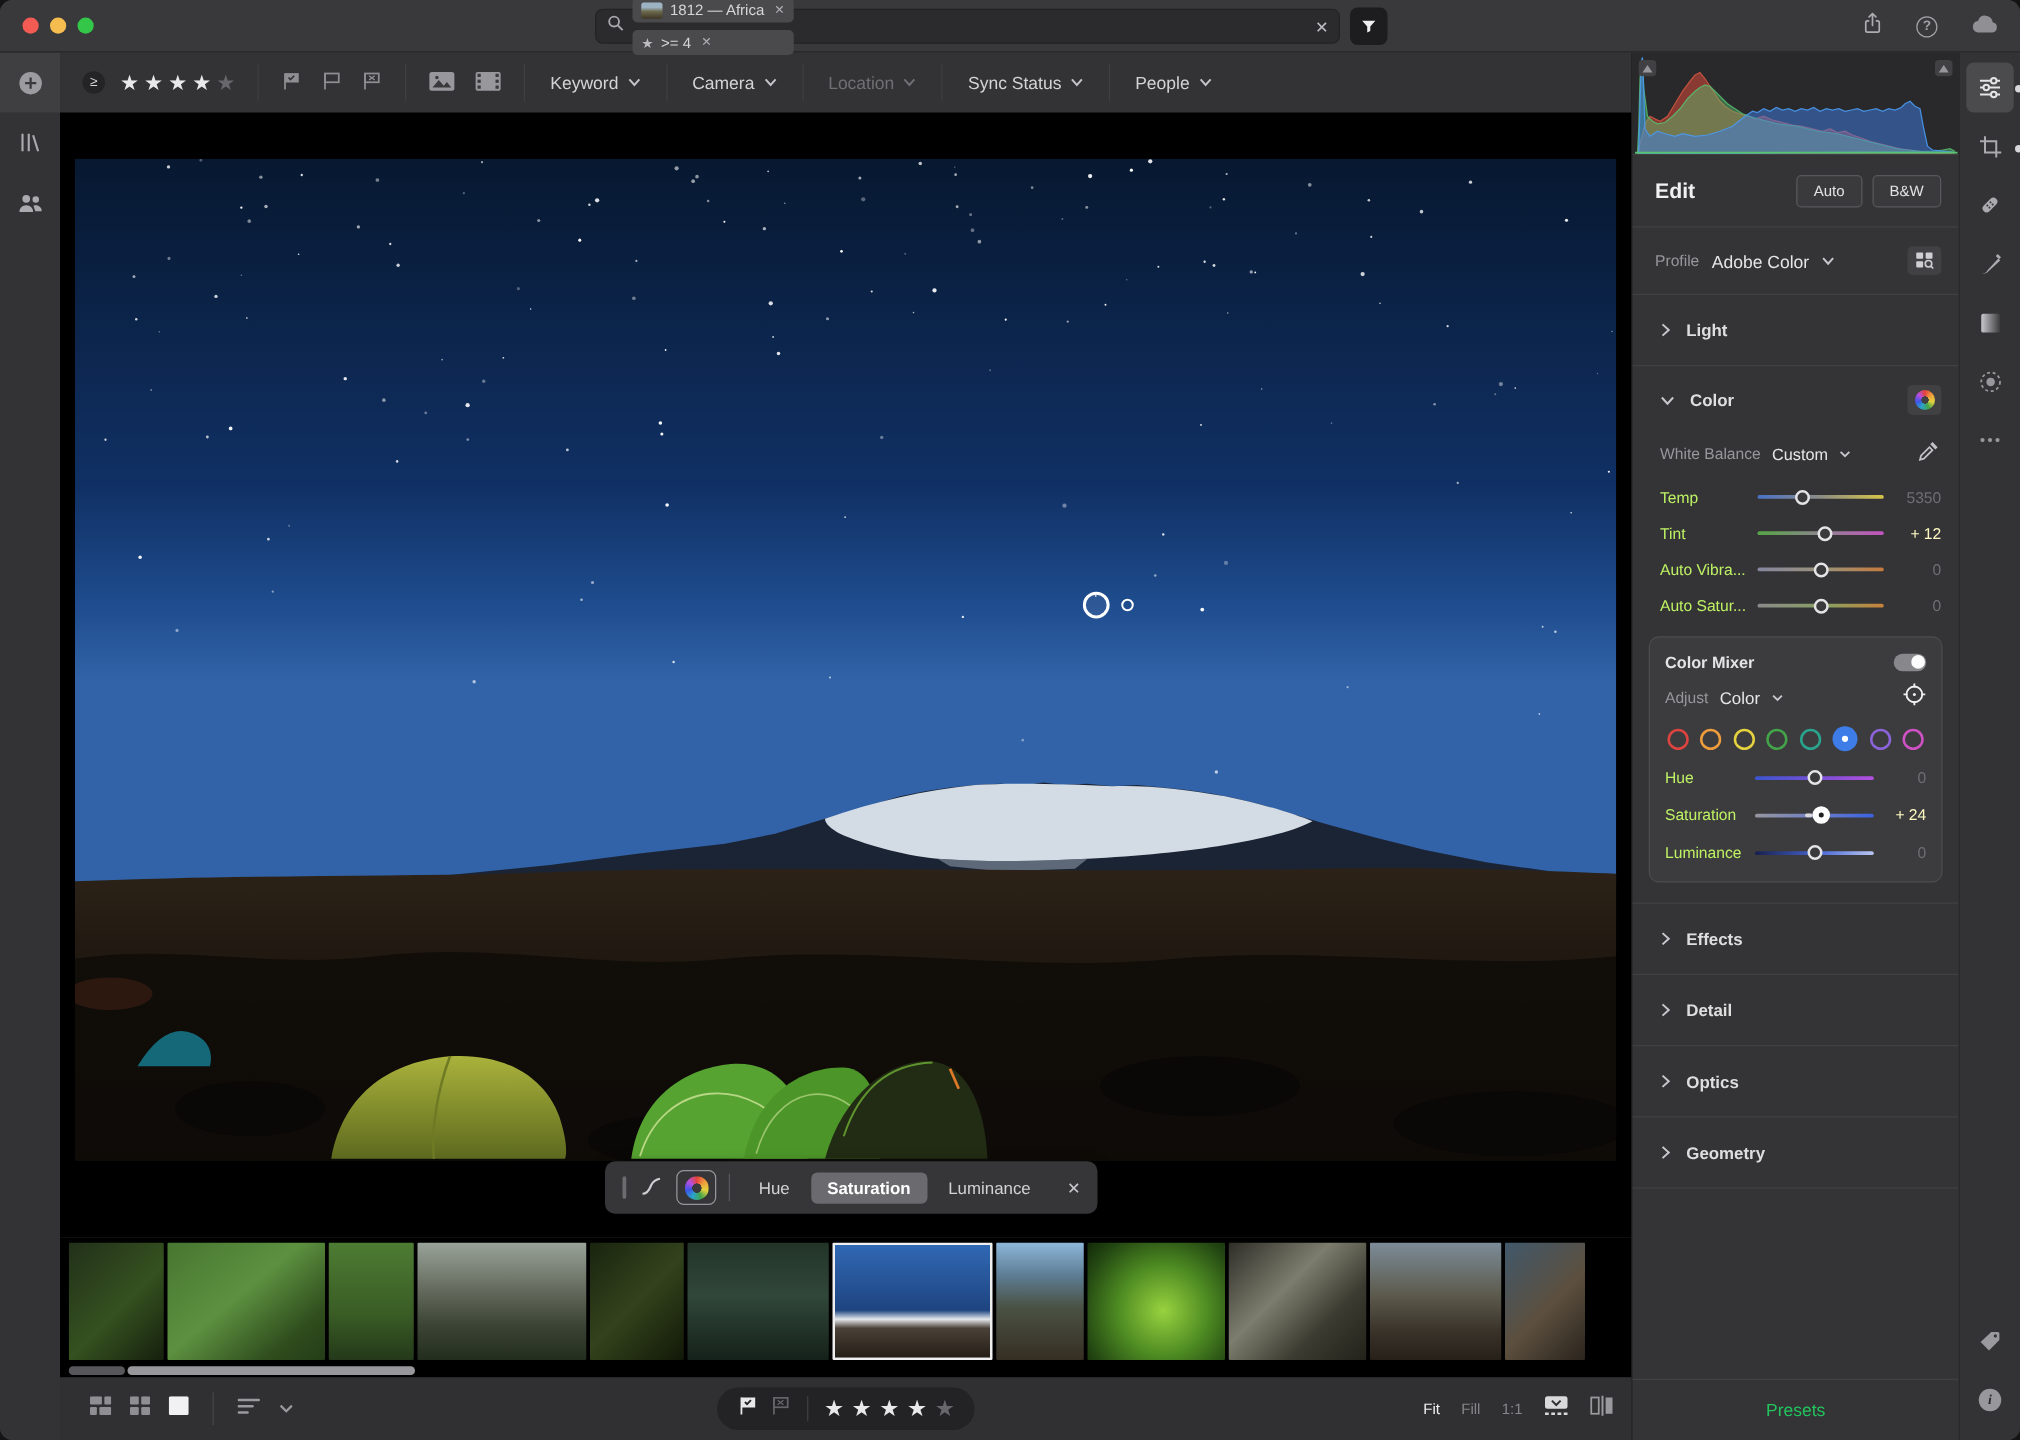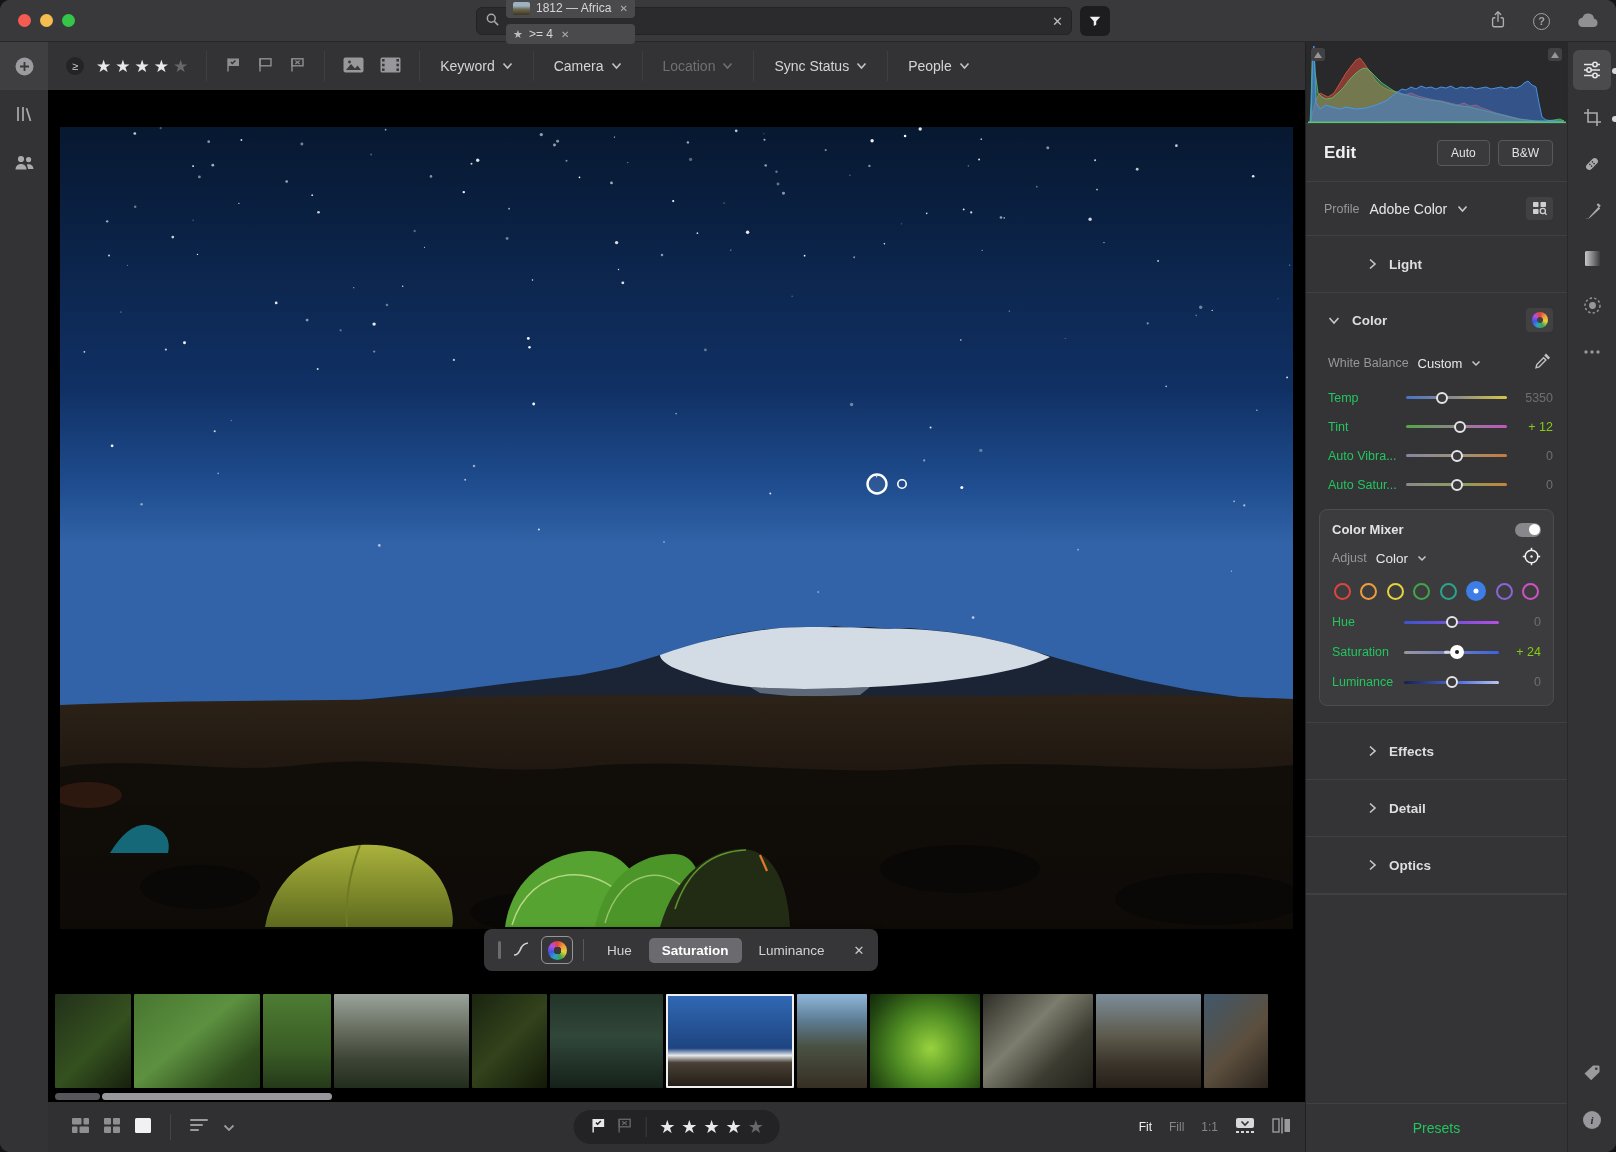--- a/index.html
+++ b/index.html
@@ -99,37 +99,37 @@
   .edit-btns { margin-left:auto; display:flex; gap:8px; }
   .panel-btn { height:26px; padding:0 13px; border:1px solid #58585c; border-radius:4px;
     background:#3a3a3c; color:#e2e2e4; font-size:12px; display:flex; align-items:center; }
   .profile-row { height:53px; display:flex; align-items:center; padding:0 14px 0 18px; gap:10px; }
   .lbl { color:#97979b; font-size:12.5px; }
   .val { color:#e6e6e8; font-size:13.5px; }
   .chev { flex:none; }
   .browse-btn { margin-left:auto; width:27px; height:23px; background:#414144; border-radius:4px;
     display:flex; align-items:center; justify-content:center; }
   .section-row { height:56px; display:flex; align-items:center; gap:12px; padding:0 14px 0 22px;
-    font-size:13.5px; font-weight:bold; color:#dededf;margin-left:40px; }
+    font-size:13.5px; font-weight:bold; color:#dededf; }
   .color-head { height:54px; display:flex; align-items:center; gap:12px; padding:0 14px 0 22px;
     font-size:13.5px; font-weight:bold; color:#dededf; }
   .wheel-tile { margin-left:auto; width:27px; height:24px; background:#414144; border-radius:4px;
     display:flex; align-items:center; justify-content:center; }
   .wheel-sm { width:16px; height:16px; border-radius:50%;
     background:radial-gradient(circle,#414144 0 25%,transparent 27%),
       conic-gradient(#e5423c,#ee9d3c,#e5d23e,#43a44a,#2aa4c8,#3e55e8,#b44fe0,#e5423c); }
   .wb-row { height:32px; display:flex; align-items:center; padding:0 16px 0 22px; gap:9px; }
   .wb-row .val { font-size:13px; }
   .dropper { margin-left:auto; }
   .sliders { padding:4px 0 2px; }
   .srow { height:29px; display:flex; align-items:center; padding:0 14px 0 22px; }
-  .srow .s-label { width:78px; font-size:12.5px; color:#22c55e; white-space:nowrap; overflow:hidden; }
+  .srow .s-label { width:78px; font-size:12.5px; color:#bef264; white-space:nowrap; overflow:hidden; }
   .srow .track { position:relative; flex:1; height:3px; border-radius:2px; margin-right:10px; }
   .srow .s-val { width:36px; text-align:right; font-size:12.5px; }
-  .s-val.bright { color:#84cc16;text-align:right; } .s-val.dim { color:#6e6e73; }
+  .s-val.bright { color:#fef9c3;text-align:right; } .s-val.dim { color:#6e6e73; }
   .knob { position:absolute; top:50%; width:12px; height:12px; border-radius:50%;
     border:2px solid #e4e4e6; background:#3a3a3c; transform:translate(-50%,-50%); }
   .knob.active { width:14px; height:14px; background:#ffffff; border-color:#ffffff; }
   .knob.active::after { content:""; position:absolute; left:50%; top:50%; width:4px; height:4px;
     border-radius:50%; background:#202022; transform:translate(-50%,-50%); }
   .zero-mark { position:absolute; top:50%; width:6px; height:2.5px; border-radius:2px;
     background:#d8d8da; transform:translate(-50%,-50%); }
 
   .mixer { margin:8px 13px 16px; background:#3c3c3e; border:1px solid #4c4c4f; border-radius:8px;
     padding:12px 12px 8px; }
@@ -844,20 +844,26 @@
             <span>Detail</span>
           </div>
           <div class="pdiv"></div>
           <div class="section-row">
             <svg width="9" height="12" viewBox="0 0 9 12" fill="none" stroke="#c8c8cc" stroke-width="1.6">
               <polyline points="2,1.5 7,6 2,10.5"></polyline>
             </svg>
             <span>Optics</span>
           </div>
           <div class="pdiv"></div>
+          <div class="section-row">
+            <svg width="9" height="12" viewBox="0 0 9 12" fill="none" stroke="#c8c8cc" stroke-width="1.6">
+              <polyline points="2,1.5 7,6 2,10.5"></polyline>
+            </svg>
+            <span>Geometry</span>
+          </div>
           <div class="pdiv"></div>
         </div>
 
       <div class="panel-spacer"></div>
       <div class="presets-bar">
         <span class="presets-label">Presets</span>
       </div>
     </div>
 
     <div class="right-rail">

